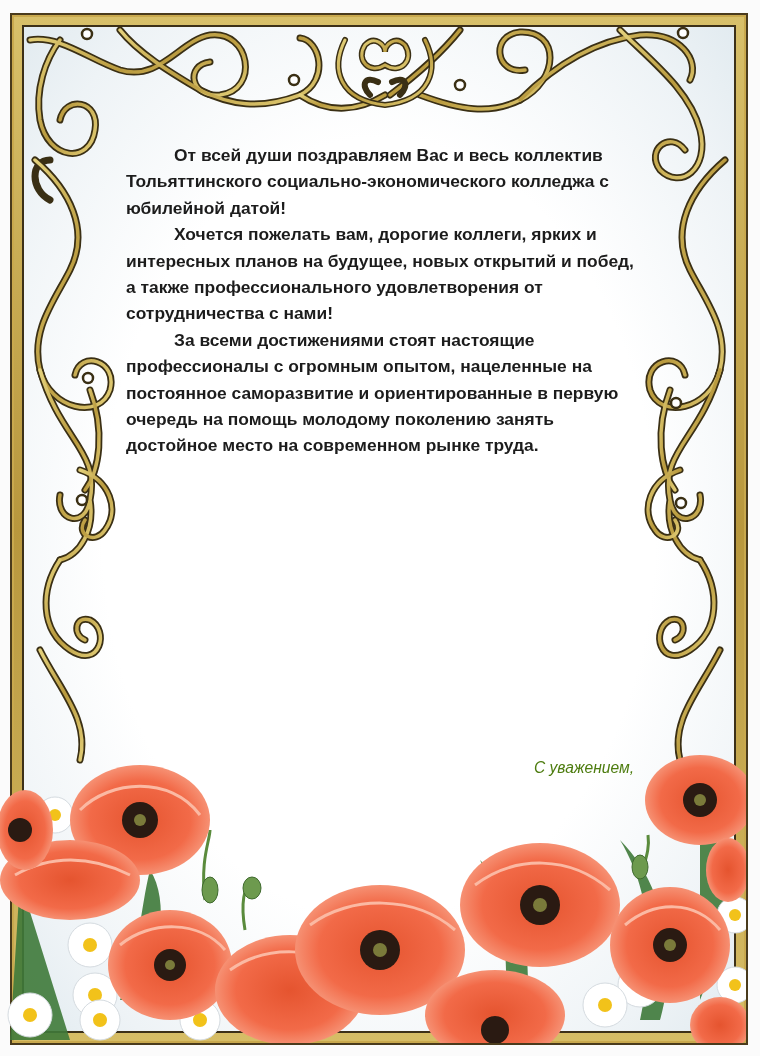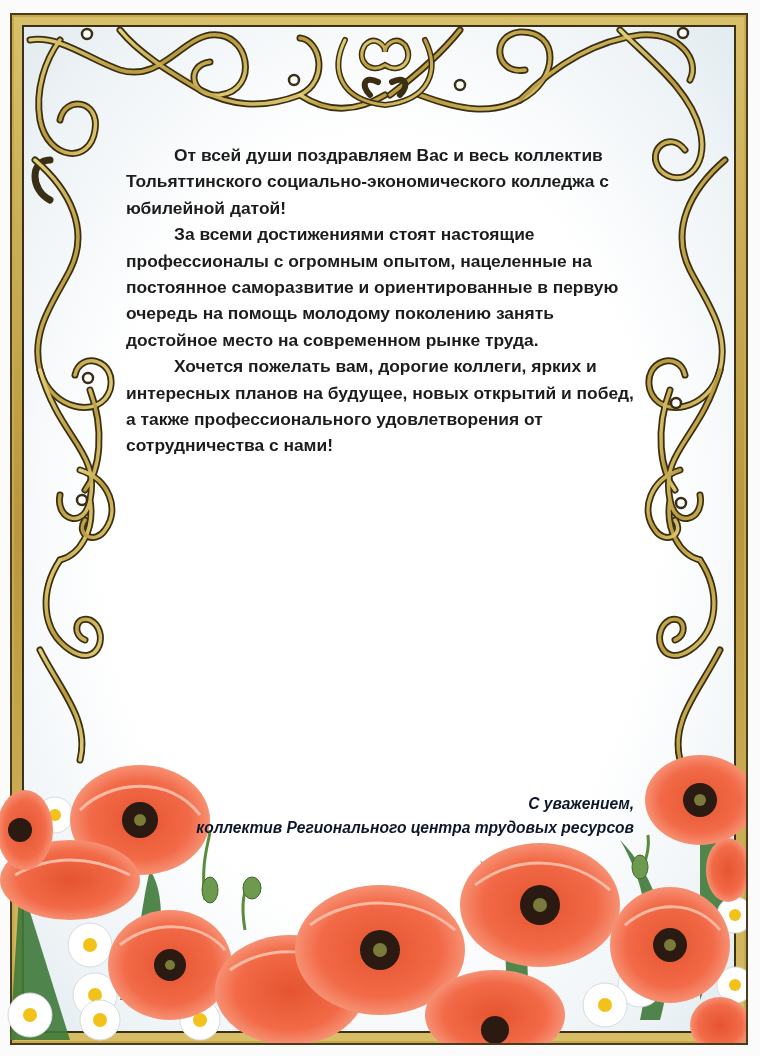--- a/index.html
+++ b/index.html
@@ -26,23 +26,22 @@
   }
   svg.ornament { position: absolute; left: 0; top: 0; }
   .letter {
     position: absolute; left: 126px; top: 142px; width: 520px;
     color: #1c1c1c; font-weight: bold; font-size: 17.4px; line-height: 26.4px;
   }
   .greeting { margin: 0 0 28px 48px; }
   .para { margin: 0; text-indent: 48px; }
   .signature {
     position: absolute; right: 126px; top: 756px; text-align: right;
-    font-style: italic; font-weight: bold; font-size: 15.6px; line-height: 24px;
-    color: #0f172a;
-    margin-top: 36px;
+    font-style: italic; font-weight: normal; font-size: 15.6px; line-height: 24px;
+    color: #4d7c0f;
   }
   .flowers { position: absolute; left: 0; top: 0; }
 </style>
 </head>
 <body>
 
 <div class="frame-outer">
   <div class="frame-gold"></div>
   <div class="frame-inner"></div>
 </div>
@@ -268,20 +267,19 @@
   </g>
 
   <rect x="10" y="1043" width="738" height="2" fill="#4a3b1c"></rect>
   <rect x="10" y="1045" width="750" height="11" fill="#fbfbfb"></rect>
   <rect x="748" y="0" width="12" height="1056" fill="#fbfbfb"></rect>
   <rect x="746" y="13" width="2" height="1032" fill="#4a3b1c"></rect>
 </svg>
 
 <div class="letter">
   <p class="para">От всей души поздравляем Вас и весь коллектив Тольяттинского социально-экономического колледжа с юбилейной датой!</p>
+  <p class="para">Хочется пожелать вам, дорогие коллеги, ярких и интересных планов на будущее, новых открытий и побед, а также профессионального удовлетворения от сотрудничества с нами!</p>
   <p class="para">За всеми достижениями стоят настоящие профессионалы с огромным опытом, нацеленные на постоянное саморазвитие и ориентированные в первую очередь на помощь молодому поколению занять достойное место на современном рынке труда.</p>
-  <p class="para">Хочется пожелать вам, дорогие коллеги, ярких и интересных планов на будущее, новых открытий и побед, а также профессионального удовлетворения от сотрудничества с нами!</p>
 </div>
 
 <div class="signature">
   <div>С уважением,</div>
-  <div>коллектив Регионального центра трудовых ресурсов</div>
 </div>
 
 </body></html>

